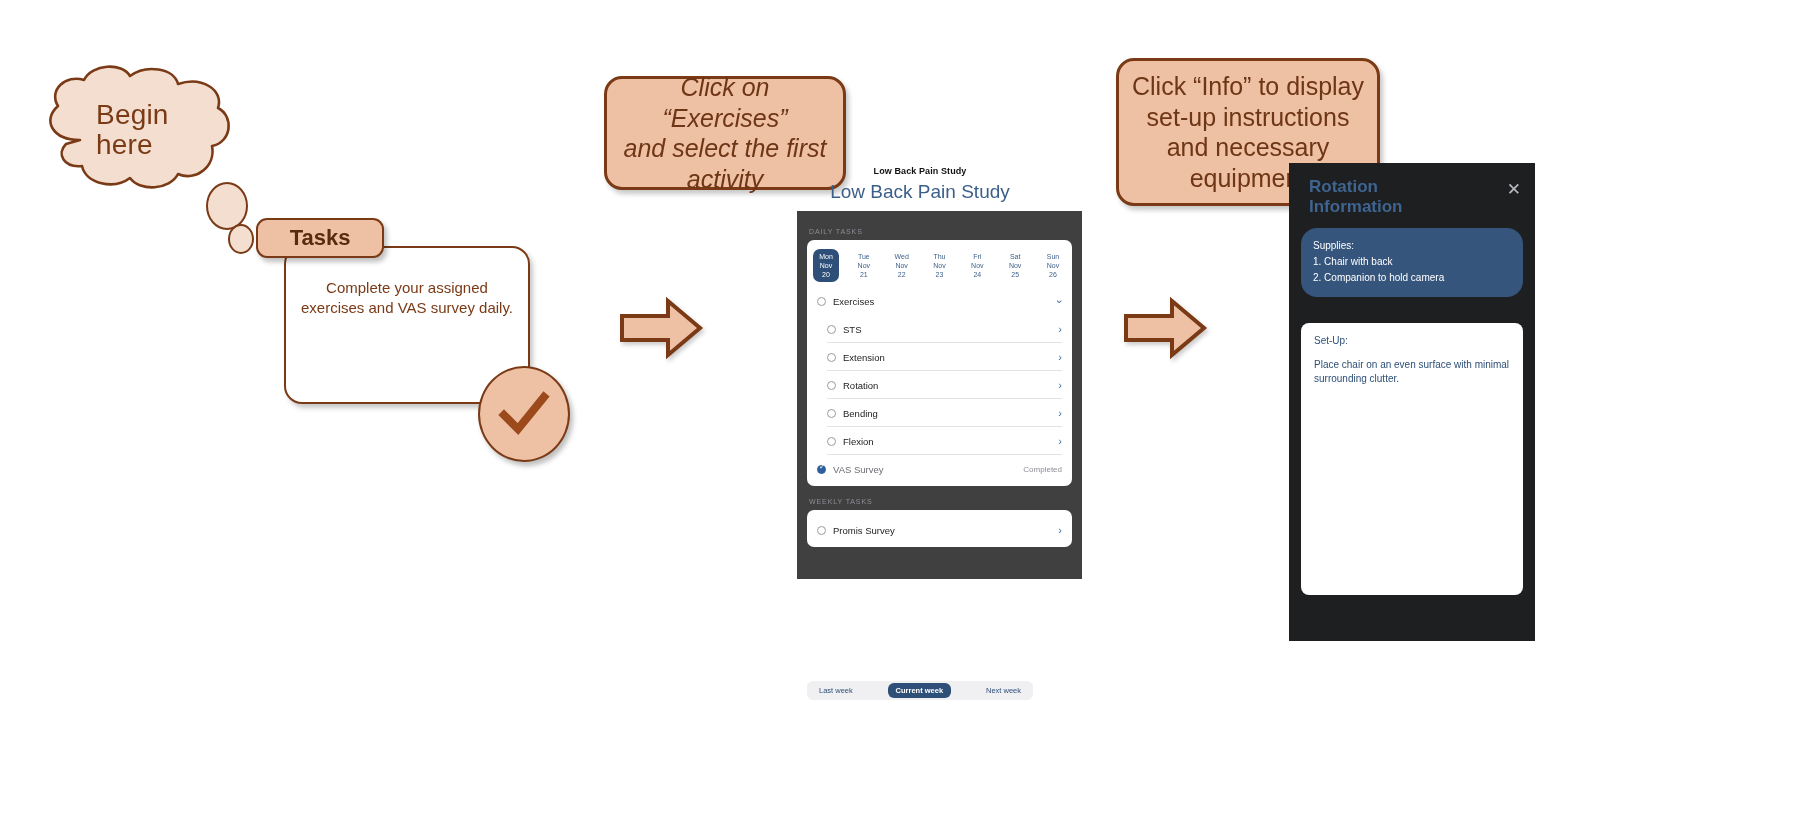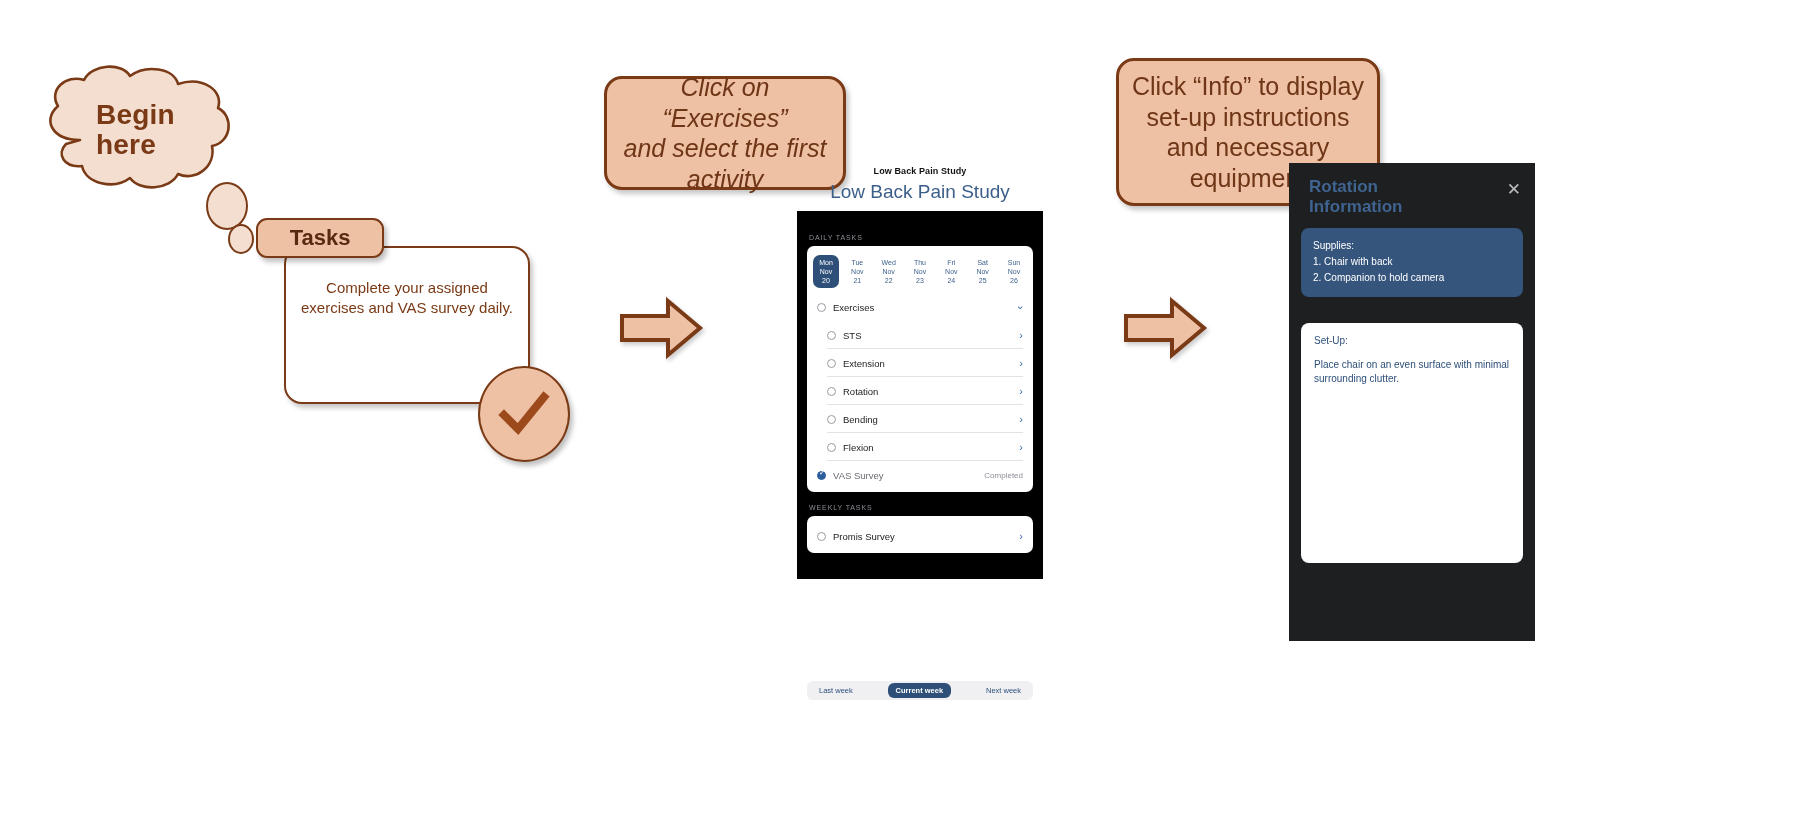--- a/index.html
+++ b/index.html
@@ -8,21 +8,21 @@
     background: #ffffff;
     font-family: "Liberation Sans", sans-serif;
     overflow: hidden;
   }
   #stage { position: relative; width: 1820px; height: 814px; background:#fff; }
 
   
   .cloud-wrap { position: absolute; left: 18px; top: 62px; width: 300px; height: 200px; }
   .cloud-text {
     position: absolute; left: 78px; top: 38px; width: 130px;
-    font-size: 28px; font-weight: bold; line-height: 1.08;
+    font-size: 28px; font-weight: normal; line-height: 1.08;
     color: #7a3a16; letter-spacing: .2px;
   }
   .bub { position:absolute; border:2.5px solid #7a3a16; background:#f3ded0; border-radius:50%; }
   .bub1 { left: 206px; top: 182px; width: 42px; height: 48px; }
   .bub2 { left: 228px; top: 224px; width: 26px; height: 30px; }
 
   
   .tasks-card {
     position: absolute; left: 284px; top: 246px; width: 246px; height: 158px;
     background: #ffffff; border: 2.5px solid #7a3a16; border-radius: 18px;
@@ -67,21 +67,21 @@
   .phone { position:absolute; left: 797px; top: 166px; width: 246px; }
   .phone-hdr-sm {
     text-align:center; font-size: 9px; font-weight: bold; color:#111;
     margin-bottom: 5px; letter-spacing:.1px;
   }
   .phone-hdr-lg {
     text-align:center; font-size: 19px; color:#3c5f8a; font-weight: 400;
     margin-bottom: 8px;
   }
   .phone-body {
-    background:#000000; width: 246px; height: 368px; padding: 20px 10px 0 10px;
+    background:#404040; width: 285px; height: 368px; padding: 14px 10px 0 10px;
     position: relative;
   }
   .section-label {
     font-size: 7px; color:#8d8d96; letter-spacing: .9px; font-weight: 500;
     margin: 3px 0 5px 2px;
   }
   .card { background:#fff; border-radius: 7px; padding: 6px 0 3px 0; }
 
   .daystrip { display:flex; justify-content:space-between; padding: 3px 6px 5px 6px; }
   .day {
@@ -132,25 +132,25 @@
   .panel-title {
     color:#3f6490; font-size: 17px; font-weight: bold; line-height: 1.15;
     padding: 14px 0 0 20px; width: 150px;
   }
   .panel-close {
     position:absolute; right: 14px; top: 18px; color:#b9b9bd;
     font-size: 17px; line-height:1; cursor:pointer;
   }
   .supplies-box {
     position:absolute; left: 12px; top: 65px; width: 222px;
-    background:#36557d; border-radius: 8px; color:#fff;
+    background:#36557d; border-radius: 16px; color:#fff;
     font-size: 10px; line-height: 1.62; padding: 10px 12px;
   }
   .setup-box {
-    position:absolute; left: 12px; top: 160px; width: 222px; height: 240px;
+    position:absolute; left: 12px; top: 160px; width: 222px; height: 272px;
     background:#fff; border-radius: 8px; color:#2d4f78;
     font-size: 10px; line-height: 1.45; padding: 11px 13px;
   }
   .setup-box .t { margin-bottom: 9px; }
 </style>
 </head>
 <body>
 
 <div id="stage">
 

